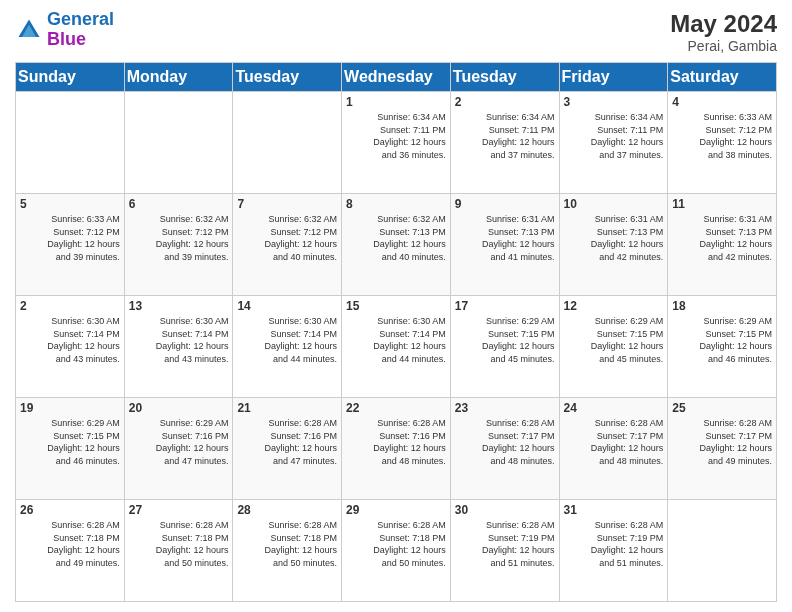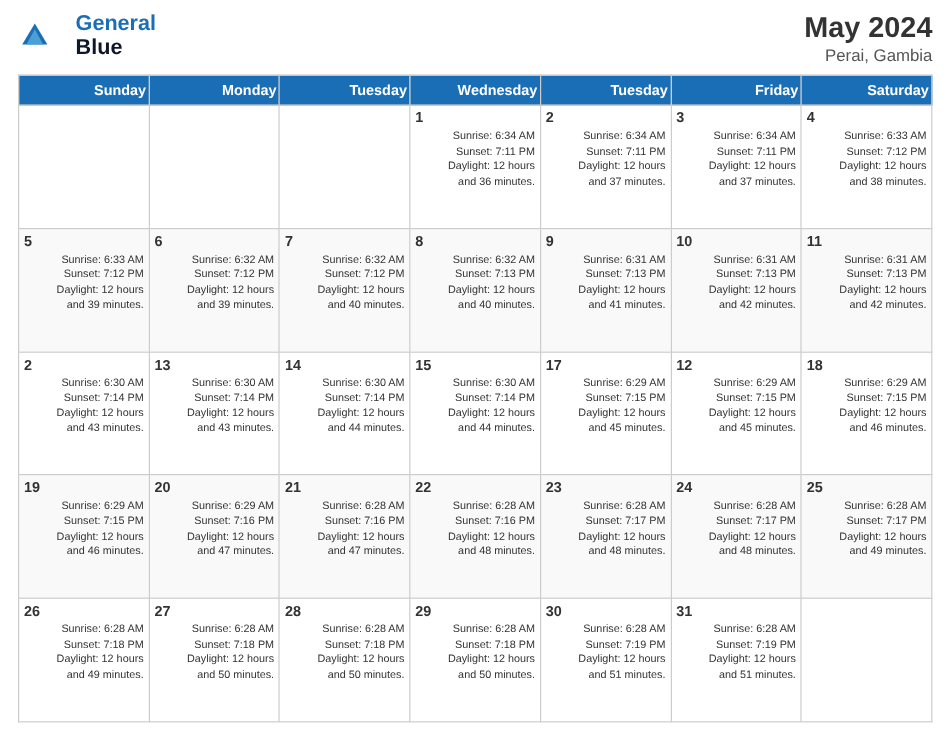--- a/index.html
+++ b/index.html
@@ -19,21 +19,21 @@
     }
     .header {
       display: flex;
       justify-content: space-between;
       align-items: flex-start;
       margin-bottom: 8px;
     }
     .logo {
       display: flex;
       align-items: center;
-      gap: 20px;
+      gap: 4px;
     }
     .logo-text {
       font-size: 18px;
       font-weight: bold;
       color: #333;
       line-height: 1.1;
     }
     .logo-text span {
       color: #1a6eb5;
     }
@@ -56,23 +56,23 @@
     .calendar {
       flex: 1;
       border: 1px solid #ccc;
       border-collapse: collapse;
       width: 100%;
       table-layout: fixed;
     }
     .calendar th {
       background: #1a6eb5;
       color: #fff;
-      font-size: 12px;
+      font-size: 16px;
       font-weight: bold;
-      text-align: right;
+      text-align: left;
       padding: 5px 2px;
       border: 1px solid #ccc;
     }
     .calendar td {
       border: 1px solid #ccc;
       vertical-align: top;
       padding: 3px 4px;
       font-size: 9.5px;
       color: #333;
       background: #fff;
@@ -102,21 +102,21 @@
 
 <div class="page">
   <div class="header">
     <div class="logo">
       <svg class="logo-icon" viewBox="0 0 40 40">
         <polygon points="20,5 35,30 5,30" fill="#1a6eb5"></polygon>
         <polygon points="20,12 30,30 10,30" fill="#4a9fd4"></polygon>
       </svg>
       <div class="logo-text">
         <div><span>General</span></div>
-        <div><span style="color:#0f172a;font-weight:bold;">Blue</span></div>
+        <div><span style="color:#a21caf;font-weight:bold;">Blue</span></div>
       </div>
     </div>
     <div class="title-block">
       <div class="month-title">May 2024</div>
       <div class="location">Perai, Gambia</div>
     </div>
   </div>
 
   <table class="calendar">
     <thead>

